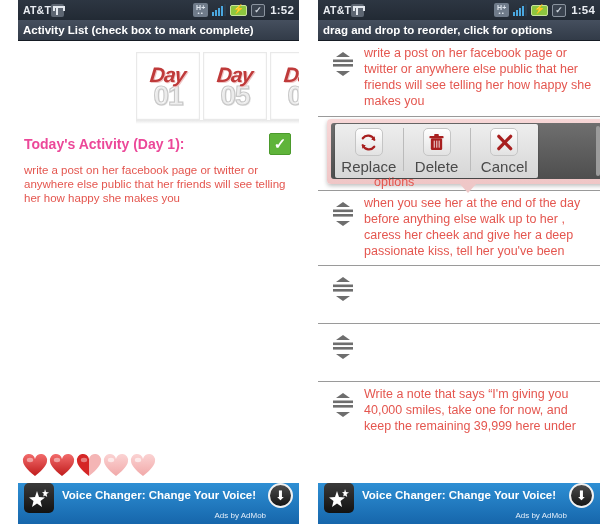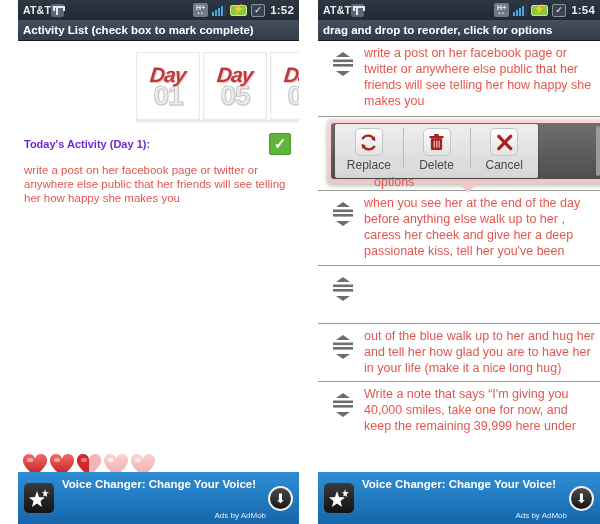--- a/index.html
+++ b/index.html
@@ -101,21 +101,21 @@
   .day-strip-shadow {
     position: absolute; left: 118px; top: 79px; width: 182px; height: 4px;
     background: linear-gradient(#e6e6e6, #fff);
   }
 
   .today-row {
     position: absolute; left: 6px; top: 92px; right: 8px;
     display: flex; align-items: center; justify-content: space-between;
   }
   .today-label {
-    color: #6d28d9; font-size: 11px; font-weight: bold;
+    color: #ec4899; font-size: 14px; font-weight: bold;
   }
   .today-check {
     width: 22px; height: 22px; background: #5fb43a;
     border: 1px solid #4b9a2c; border-radius: 2px;
     color: #fff; font-size: 15px; line-height: 20px; text-align: center;
     font-weight: bold;
   }
   .today-text {
     position: absolute; left: 6px; top: 122px; right: 10px;
     color: #e4564f; font-size: 11.5px; line-height: 14px;
@@ -137,23 +137,23 @@
     background: linear-gradient(#b4512f, #a8401f);
     border: 1px solid #7e2d13; border-radius: 5px;
     color: #fff; font-size: 11.5px; line-height: 13px;
     display: flex; align-items: center; justify-content: center; text-align: center;
     box-shadow: inset 0 1px 0 rgba(255,255,255,.28);
     padding: 0 4px;
   }
 
   
   .ad {
-    position: absolute; bottom: 0; left: 0; width: 100%; height: 52px;
+    position: absolute; bottom: 0; left: 0; width: 100%; height: 41px;
     background: linear-gradient(#2e8fd4, #1666ab);
-    display: flex; align-items: center; padding: 0 6px;
+    display: flex; padding: 0 6px;
   }
   .ad-icon {
     width: 30px; height: 30px; border-radius: 5px;
     background: linear-gradient(#3a3a3a, #121212);
     position: relative; flex: 0 0 auto;
     display: flex; align-items: center; justify-content: center;
     color: #fff; font-size: 15px;
   }
   .ad-mid { flex: 1; padding: 0 8px; position: relative; height: 100%; }
   .ad-title {
@@ -214,21 +214,21 @@
     content: ""; position: absolute; left: 0; top: 4px; bottom: 4px; width: 1px;
     background: #bbb;
   }
   .pbtn {
     width: 28px; height: 28px; border-radius: 5px;
     background: linear-gradient(#ffffff, #e2e2e2);
     border: 1px solid #c5c5c5;
     display: flex; align-items: center; justify-content: center;
     color: #a81f1f;
   }
-  .plabel { color: #4a4a4a; font-size: 12px; margin-top: 2px; }
+  .plabel { color: #4a4a4a; font-size: 15px; margin-top: 2px; }
   .popup-scroll {
     position: absolute; right: 5px; top: 3px; width: 4px; height: 50px;
     background: #9b9b9b; border-radius: 2px;
   }
   .popup-arrow {
     position: absolute; left: 50%; bottom: -9px; margin-left: -9px;
     width: 0; height: 0;
     border-left: 9px solid transparent; border-right: 9px solid transparent;
     border-top: 10px solid #eec7c7;
   }
@@ -485,21 +485,20 @@
 
         <div class="lrow" style="height:58px;">
           <span class="handle">
             <svg width="28" height="26" viewBox="0 0 28 26">
               <path d="M14 1 L21 6 L7 6 Z" fill="#6e6e6e"></path>
               <rect x="4" y="8.5" width="20" height="2.6" fill="#6e6e6e"></rect>
               <rect x="4" y="13" width="20" height="2.6" fill="#6e6e6e"></rect>
               <path d="M14 25 L21 20 L7 20 Z" fill="#6e6e6e"></path>
             </svg>
           </span>
-          <span class="ltext">out of the blue walk up to her and hug her and tell her how glad you are to have her in your life (make it a nice long hug)</span>
         </div>
 
         <div class="lrow" style="height:58px;">
           <span class="handle">
             <svg width="28" height="26" viewBox="0 0 28 26">
               <path d="M14 1 L21 6 L7 6 Z" fill="#6e6e6e"></path>
               <rect x="4" y="8.5" width="20" height="2.6" fill="#6e6e6e"></rect>
               <rect x="4" y="13" width="20" height="2.6" fill="#6e6e6e"></rect>
               <path d="M14 25 L21 20 L7 20 Z" fill="#6e6e6e"></path>
             </svg>

